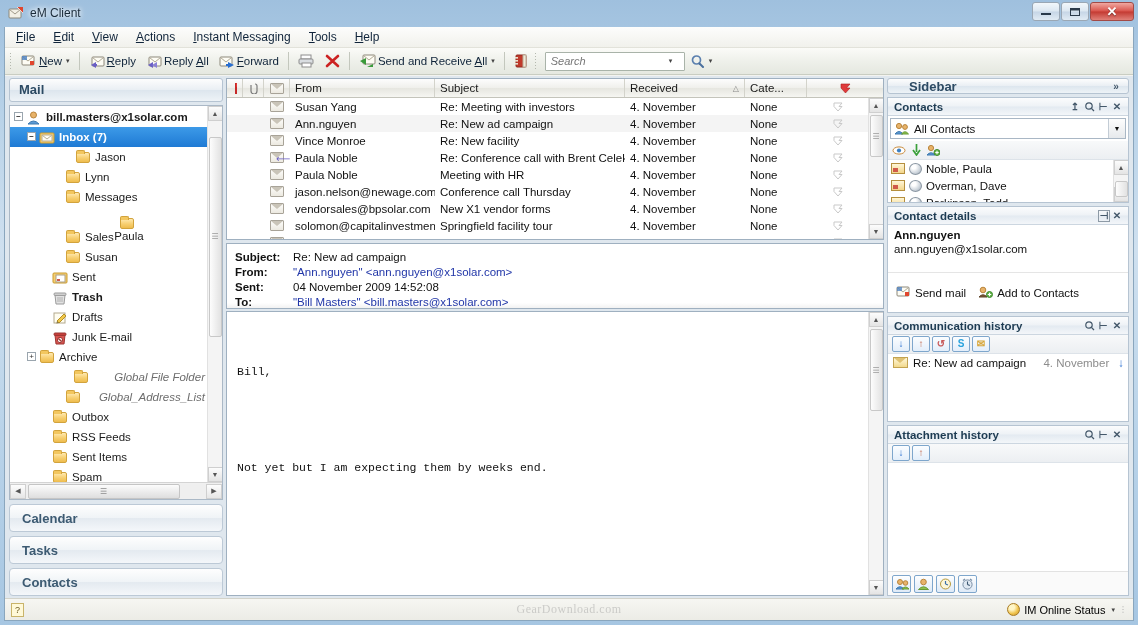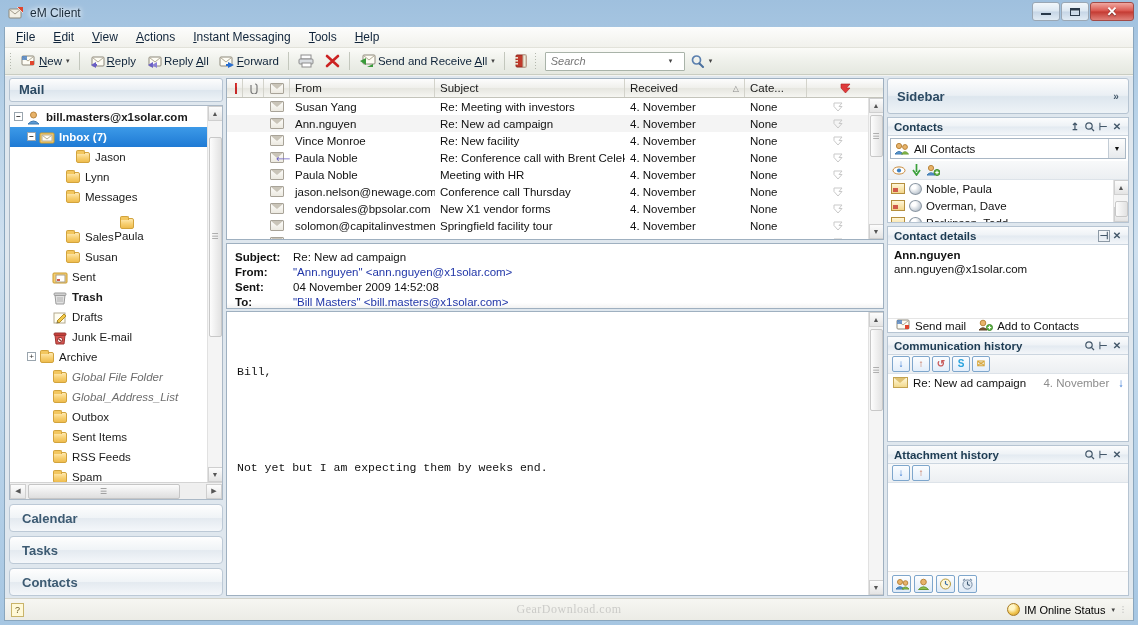--- a/index.html
+++ b/index.html
@@ -128,21 +128,21 @@
   .tree-rows { flex: 1 1 auto; overflow: hidden; padding-top: 1px; }
   .tree-row {
     height: 20px; display: flex; align-items: center; white-space: nowrap;
     font-size: 11.5px; color: #1a1a1a; padding-right: 2px;
   }
   .tree-row.selected {
     background: linear-gradient(180deg,#3d9ae8 0%, #1f7ad4 100%);
     color: #ffffff; font-weight: bold;
   }
   .tree-row.bold { font-weight: bold; }
-  .tree-row.dim { color: #6d6d6d; font-style: italic; }
+  .tree-row.dim { color: #6d6d6d; font-style: italic; justify-content: space-between; }
   .expander {
     width: 9px; height: 9px; border: 1px solid #9aa5ae; background: #ffffff;
     font-size: 8px; line-height: 7px; text-align: center; color: #333;
     margin-right: 3px; flex: none;
   }
   .expander.none { border: none; background: transparent; }
 
   
   .ficon { width: 16px; height: 14px; margin-right: 4px; flex: none; position: relative; }
   .folder-shape {
@@ -273,21 +273,21 @@
     font-family: "Liberation Mono", monospace; font-size: 11.5px;
     color: #111; line-height: 16px; white-space: pre;
   }
 
   
   #rightpanel {
     width: 248px; flex: none; padding: 2px 4px 2px 2px;
     display: flex; flex-direction: column;
   }
   .sb-head {
-    height: 36px; flex: none; display: flex; align-items: center; padding: 0 5px 0 9px;
+    height: 16px; flex: none; display: flex; align-items: center; padding: 0 5px 0 21px;
     font-size: 13px; font-weight: bold; color: #2c4a63;
     background: linear-gradient(180deg,#fdfdfd 0%, #eaeff4 48%, #dde6ee 52%, #eef3f7 100%);
     border: 1px solid #b6c4d2; border-radius: 3px;
   }
   .sb-panel {
     margin-top: 3px; flex: none;
     border: 1px solid #b6c4d2; background: #ffffff;
     display: flex; flex-direction: column; overflow: hidden;
   }
   .sb-panel-head {
@@ -331,21 +331,21 @@
     background: linear-gradient(180deg,#fff6d8,#f3d68b);
     position: relative;
   }
   .cardicon::after {
     content: ""; position: absolute; left: 1px; bottom: 1px; width: 5px; height: 4px;
     background: #d05a4a;
   }
   .details-body { padding: 4px 6px; flex: 1 1 auto; font-size: 11.5px; color: #111; }
   .details-name { font-weight: bold; margin-bottom: 2px; }
   .details-actions {
-    height: 14px; flex: none; display: flex; align-items: center; gap: 12px;
+    height: 40px; flex: none; display: flex; align-items: center; gap: 12px;
     padding: 0 8px; border-top: 1px solid #e5e5e5;
     font-size: 11.5px; color: #111;
   }
   .details-actions .act { display: flex; align-items: center; gap: 4px; }
   .ch-row {
     height: 17px; display: flex; align-items: center; gap: 5px;
     padding: 0 4px 0 5px; font-size: 11.5px; color: #111;
   }
   .ch-row .ch-date { color: #8c8c8c; margin-left: auto; }
   .tbtn {
@@ -671,28 +671,28 @@
                   <span class="ficon">
                     <span class="folder-shape"></span>
                   </span>
                   <span>Outbox</span>
                 </div>
                 <div class="tree-row" style="padding-left: 30px;">
                   <span class="expander none"></span>
                   <span class="ficon">
                     <span class="folder-shape"></span>
                   </span>
+                  <span>RSS Feeds</span>
+                </div>
+                <div class="tree-row" style="padding-left: 30px;">
+                  <span class="expander none"></span>
+                  <span class="ficon">
+                    <span class="folder-shape"></span>
+                  </span>
                   <span>Sent Items</span>
-                </div>
-                <div class="tree-row" style="padding-left: 30px;">
-                  <span class="expander none"></span>
-                  <span class="ficon">
-                    <span class="folder-shape"></span>
-                  </span>
-                  <span>RSS Feeds</span>
                 </div>
                 <div class="tree-row" style="padding-left: 30px;">
                   <span class="expander none"></span>
                   <span class="ficon">
                     <span class="folder-shape"></span>
                   </span>
                   <span>Spam</span>
                 </div>
               </div>
             <div class="vsb">

